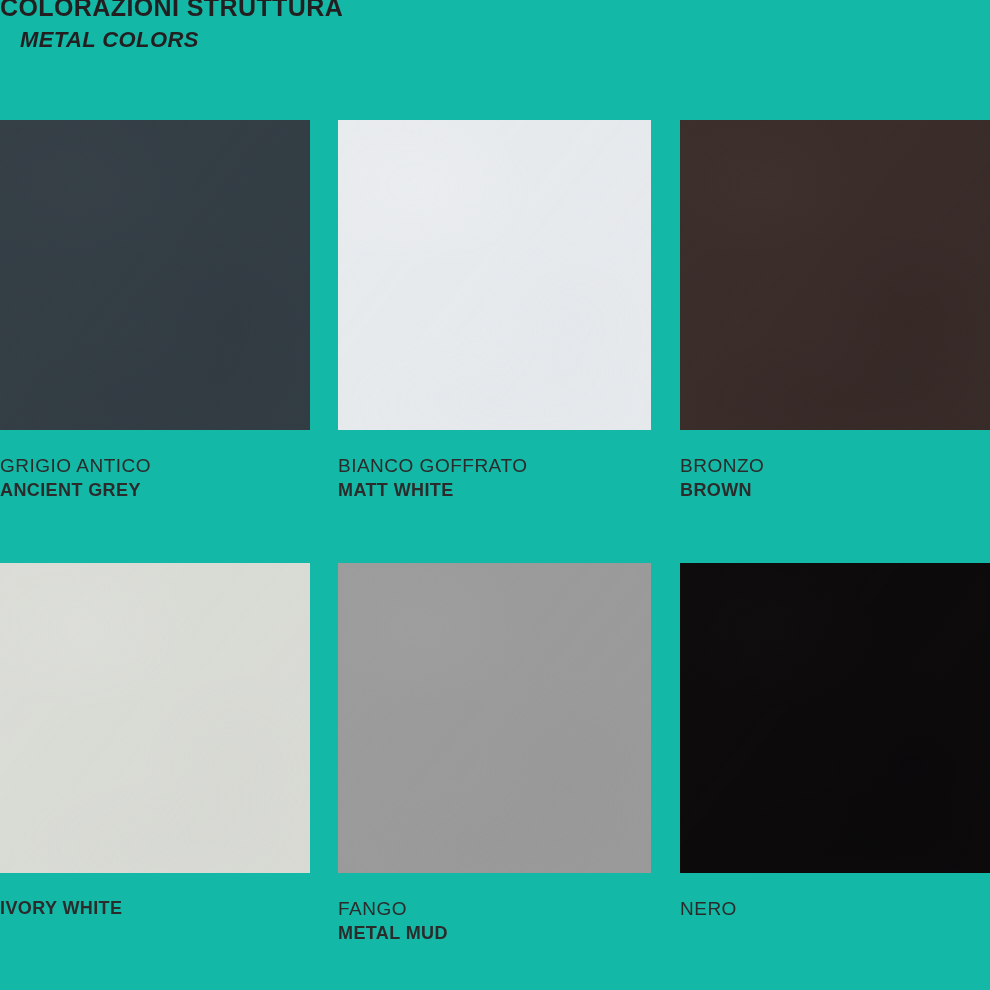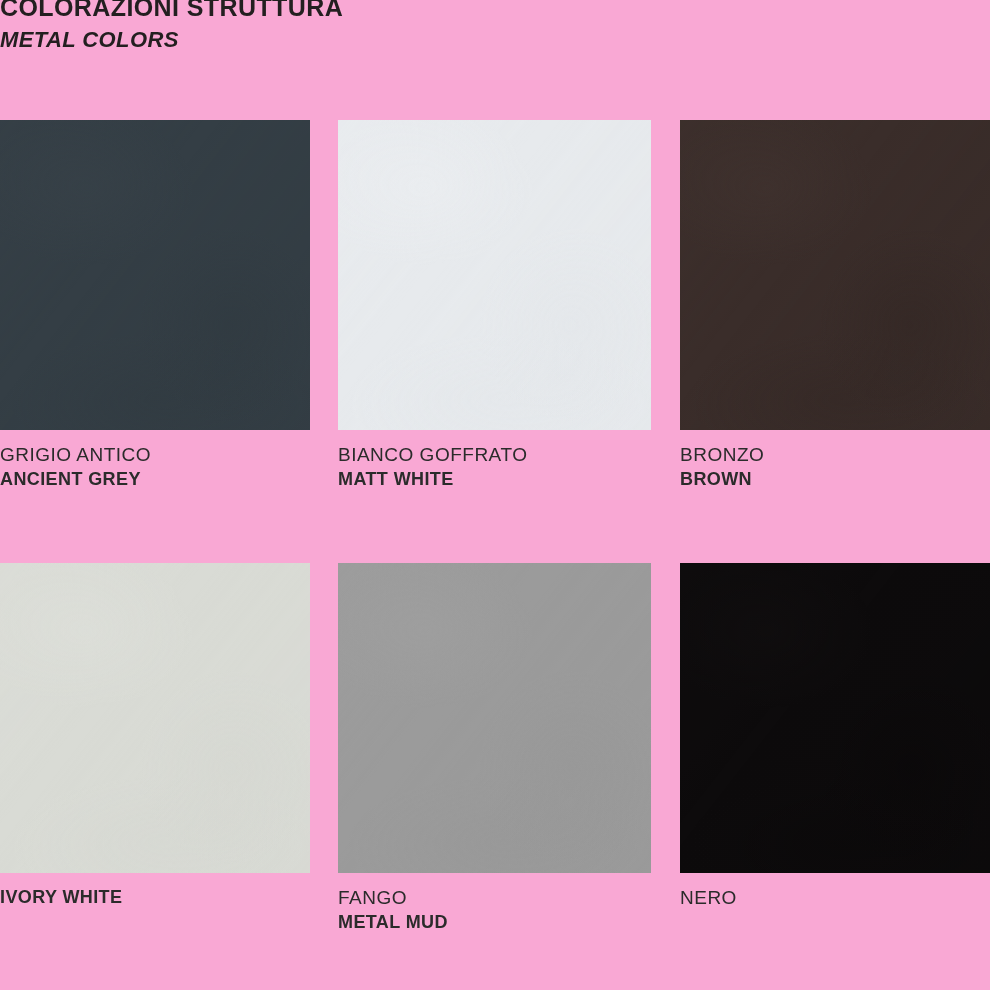--- a/index.html
+++ b/index.html
@@ -7,21 +7,21 @@
     width: 990px;
     height: 990px;
     background: #fdfdfd;
     font-family: "Liberation Sans", sans-serif;
     overflow: hidden;
   }
   .page {
     position: relative;
     width: 990px;
     height: 990px;
-    background: #f9a8d4;
+    background: #14b8a6;
   }
 
   
   .heading {
     position: absolute;
     left: 0px;
     top: -8px;
     width: 640px;
   }
   .heading-it {
@@ -34,20 +34,21 @@
   }
   .heading-en {
     font-size: 22px;
     font-weight: 700;
     font-style: italic;
     letter-spacing: 0.4px;
     color: #231f20;
     line-height: 30px;
     margin-top: 3px;
     white-space: nowrap;
+    margin-left: 20px;
   }
 
   
   .grid {
     position: absolute;
     left: 0;
     top: 120px;
     width: 990px;
   }
   .row {
@@ -68,21 +69,21 @@
     height: 310px;
     position: relative;
     overflow: hidden;
   }
   .swatch .grain {
     position: absolute;
     inset: 0;
   }
 
   .labels {
-    padding-top: 12px;
+    padding-top: 23px;
   }
   .label-it {
     font-size: 19px;
     font-weight: 400;
     letter-spacing: 0.5px;
     color: #2b2b2b;
     line-height: 25px;
     white-space: nowrap;
   }
   .label-en {

